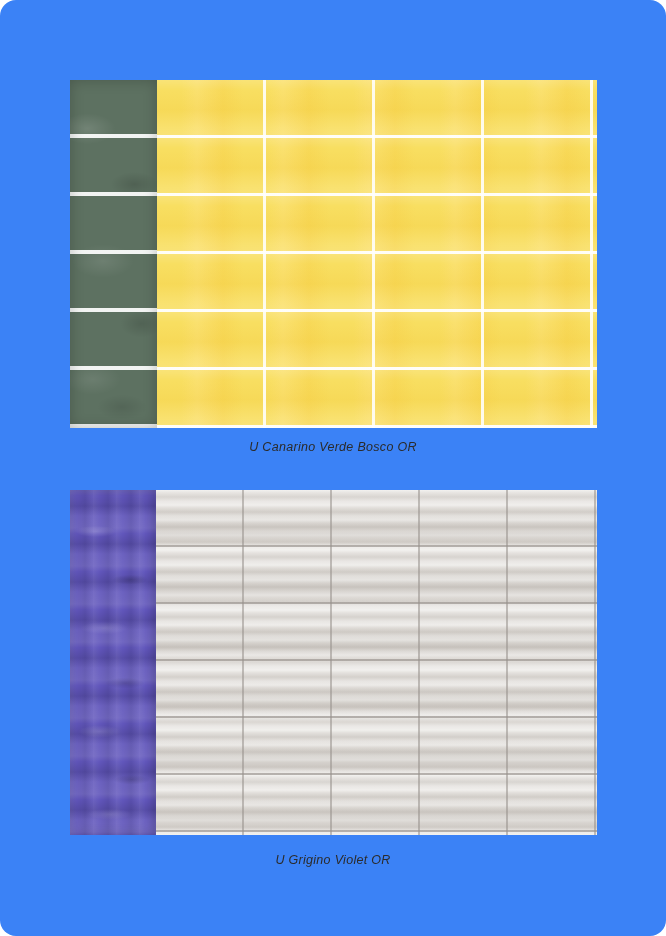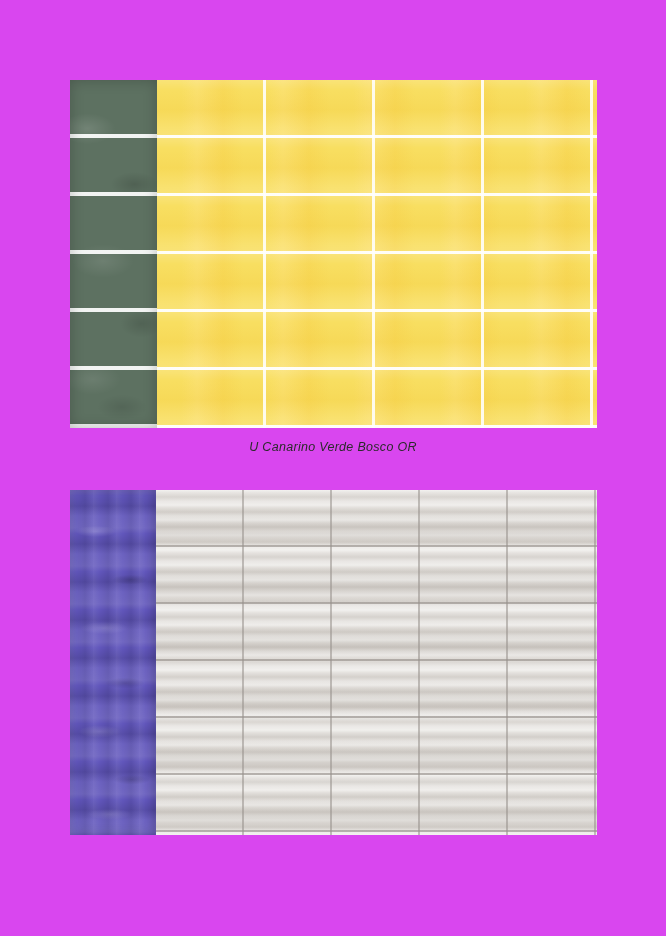--- a/index.html
+++ b/index.html
@@ -12,21 +12,22 @@
     width: 666px;
     height: 936px;
     font-family: "Liberation Sans", sans-serif;
     overflow: hidden;
     position: relative;
   }
 
   .sheet {
     position: absolute;
     inset: 0;
-    background: #d946ef;
+    background: #3b82f6;
+    border-radius: 16px;
   }
 
   
   .panel-block { position: absolute; }
 
   .panel {
     position: absolute;
     display: flex;
     overflow: hidden;
   }
@@ -278,15 +279,16 @@
 
       <div class="field-grigino" style="background: rgb(217, 213, 208);">
         <div class="stria"></div>
         <div class="block-shade"></div>
         <div class="grout-v"></div>
         <div class="grout-h"></div>
       </div>
 
     </div>
 
+    <div class="caption" id="caption-2">U Grigino Violet OR</div>
   </div>
 
 </div>
 
 </body></html>

